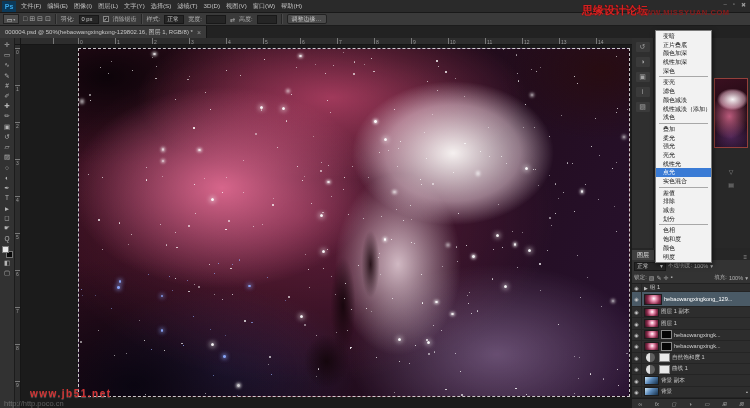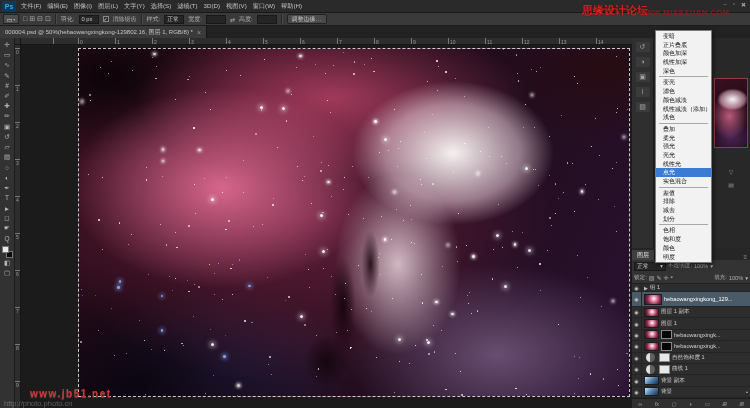--- a/index.html
+++ b/index.html
@@ -769,16 +769,16 @@
       <div class="bm-row">明度</div>
     </div>
 
   <div id="wm-missyuan">
     <span class="wm-my-title">思缘设计论坛</span>
     <span class="wm-my-url">WWW.MISSYUAN.COM</span>
   </div>
 
   <div id="wm-jb51">
     <span class="jb-url">www.jb51.net</span>
-    <span class="poco-url">http://photo.photo.cn</span>
+    <span class="poco-url">http://http.poco.cn</span>
   </div>
 
 </div>
 
 </body></html>

